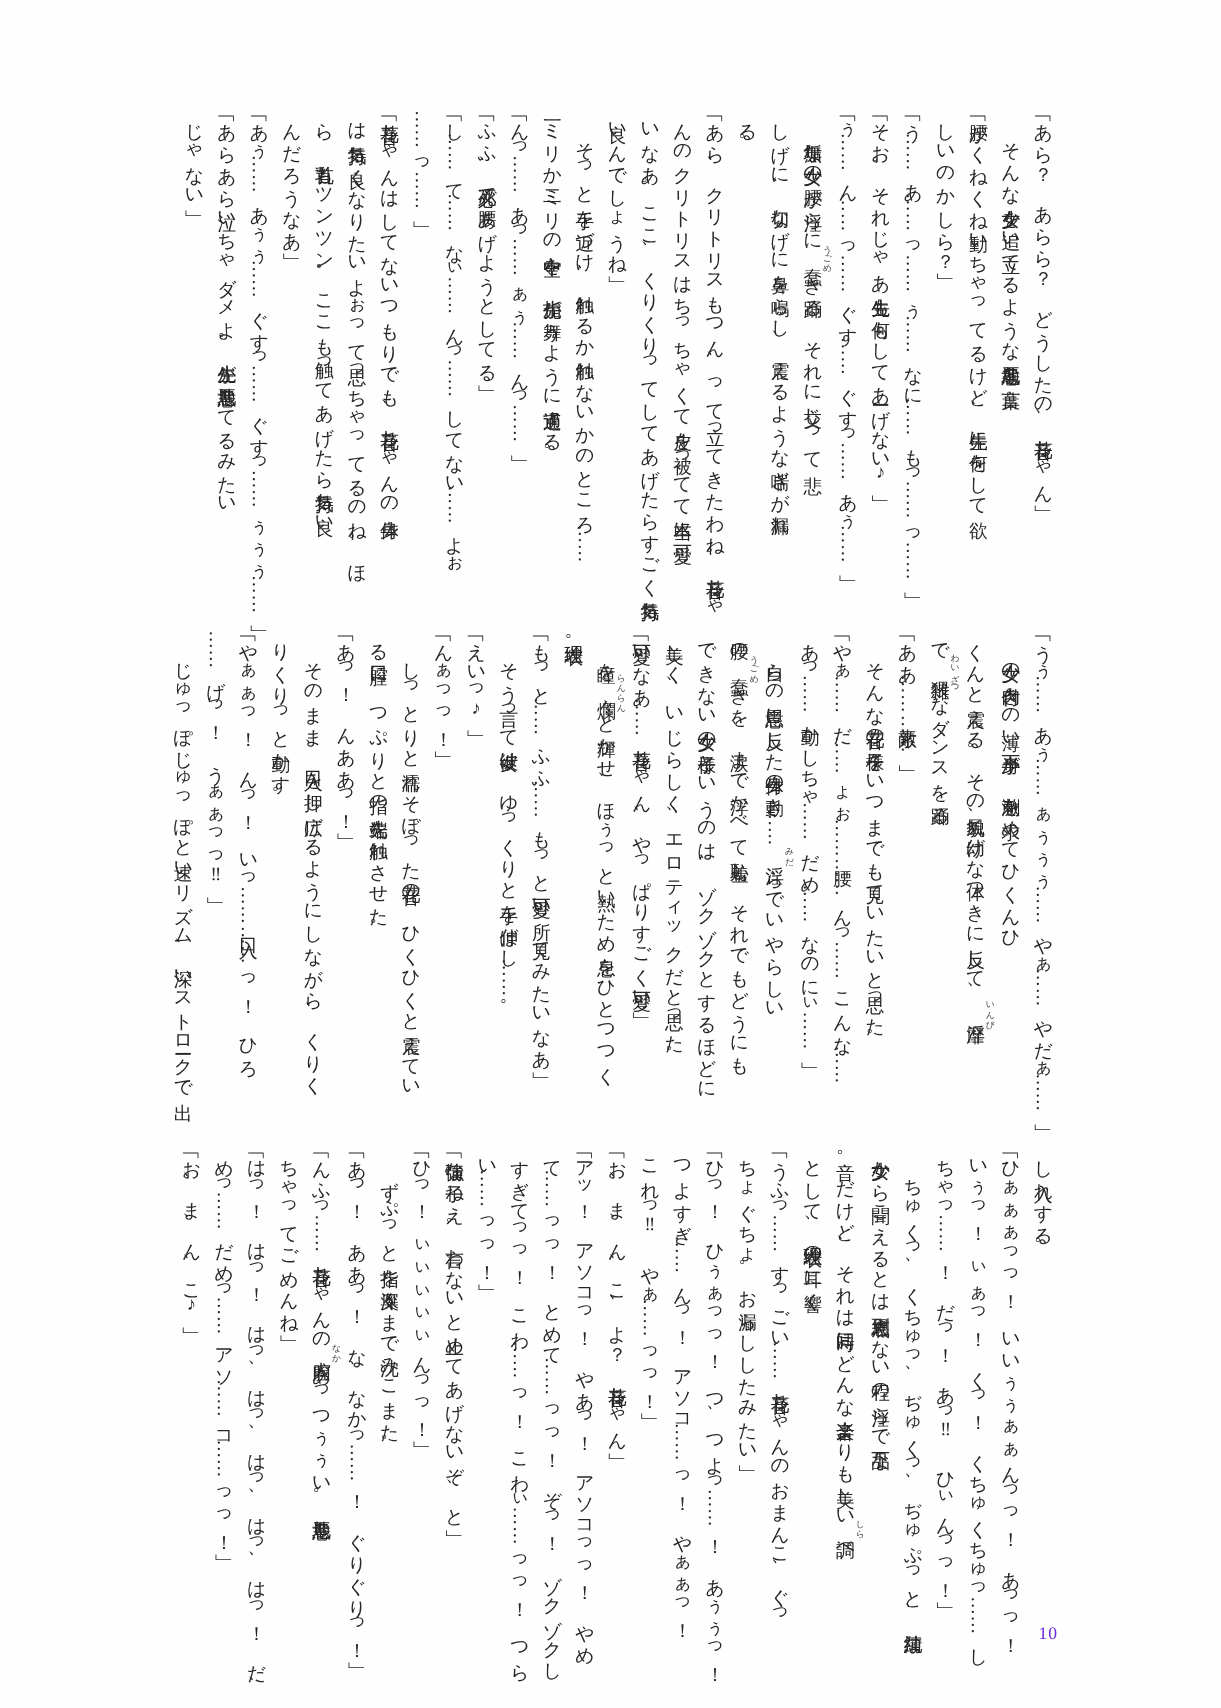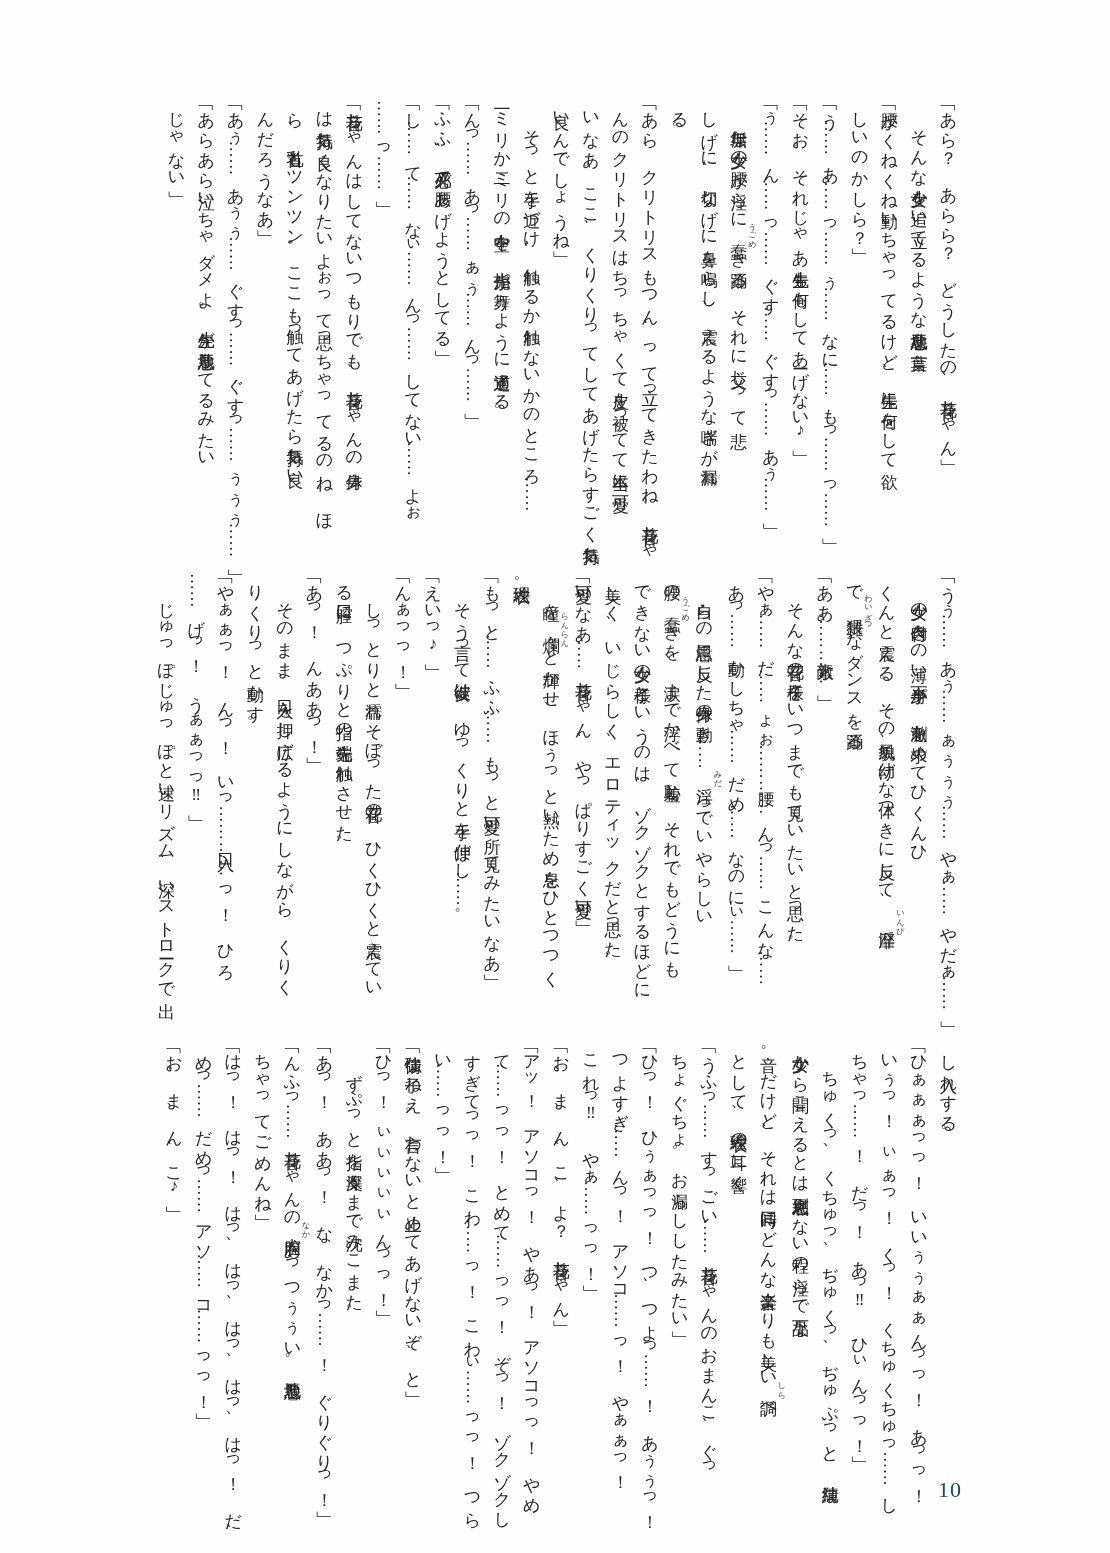--- a/index.html
+++ b/index.html
@@ -24,23 +24,23 @@
   .band1{top:100px;}
   .band2{top:573px;}
   .band3{top:1043px;}
   .tline{white-space:nowrap;height:470px;}
   ruby{ruby-align:center;}
   rt{font-size:8px;letter-spacing:0;color:#3a3a3a;}
   .page-number{
     position:absolute;
     top:1477px;
     right:148px;
-    font-size:22px;
+    font-size:16px;
     letter-spacing:1px;
-    color:#0c4a6e;
+    color:#6d28d9;
   }
 </style>
 </head>
 <body>
 
 <div class="page">
   <section class="band band1">
       <div class="tline">「あら？　あらら？　どうしたの、花音ちゃん」</div>
       <div class="tline">　そんな少女を追い立てるような意地悪な言葉。</div>
       <div class="tline">「腰がくねくね動いちゃってるけど、先生に何をして欲</div>

